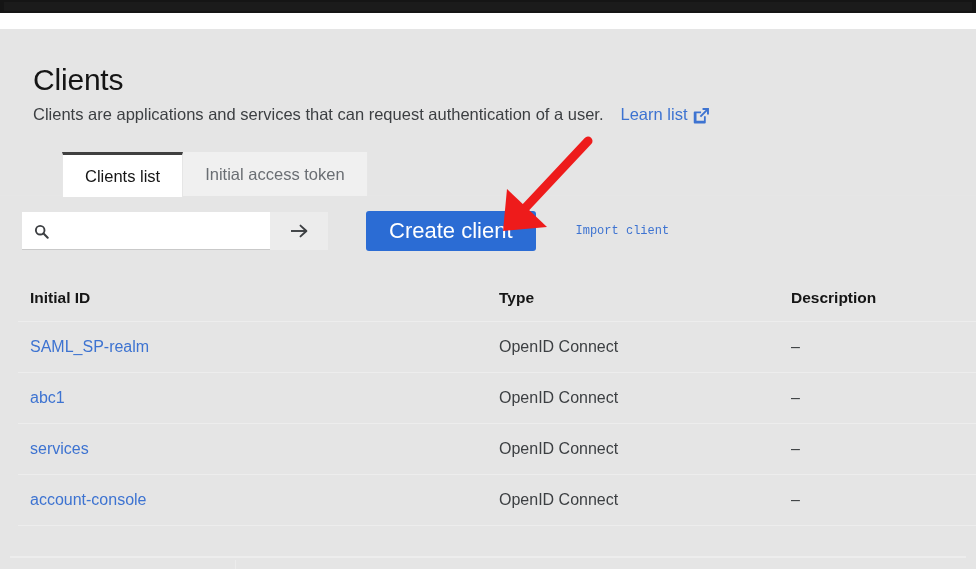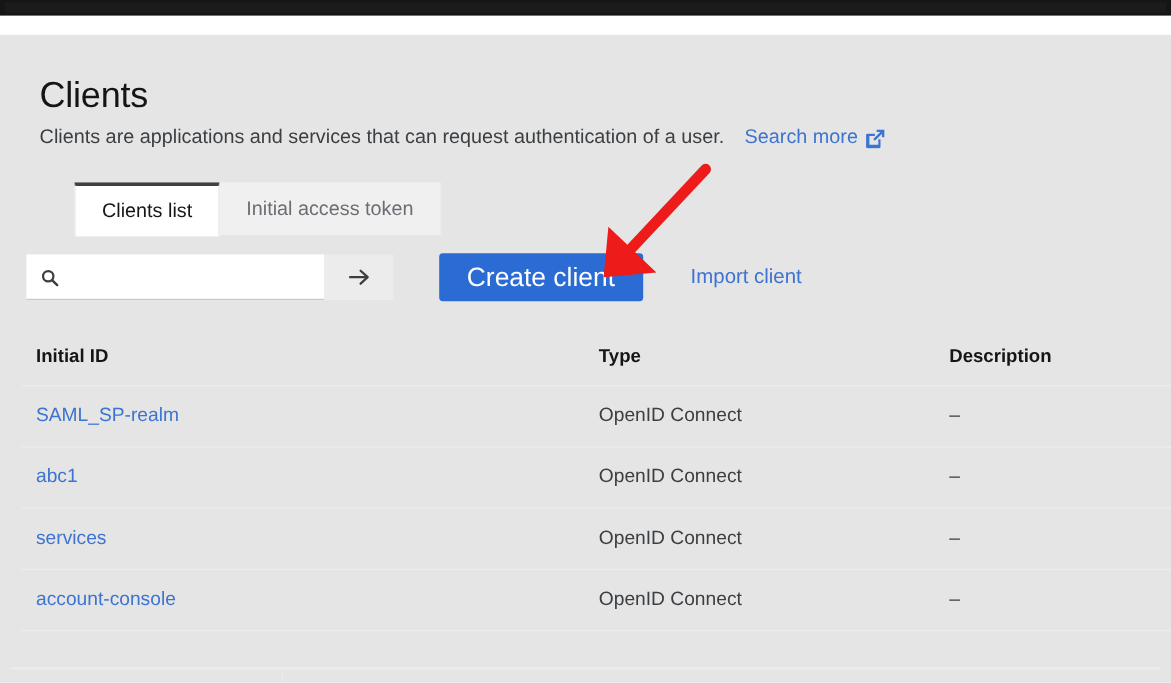--- a/index.html
+++ b/index.html
@@ -202,22 +202,22 @@
     font-family: Liberation Sans, sans-serif;
     font-size: 22px;
     cursor: pointer;
     white-space: nowrap;
   }
   .btn-link {
     margin-left: 40px;
     background: transparent;
     border: 0;
     color: #3d73d1;
-    font-family: Liberation Sans, sans-serif;
-    font-size: 17px;
+    font-family: Liberation Mono, monospace;
+    font-size: 12px;
     cursor: pointer;
     padding: 0;
     white-space: nowrap;
   }
 
   
   .table {
     width: 936px;
     margin: 14px 0 0 18px;
     border-collapse: collapse;
@@ -292,21 +292,21 @@
 </div>
 <div class="corner-tint"></div>
 
 <div class="page">
 
   <div class="page-header">
     <h1 class="page-title">Clients</h1>
     <div class="page-subline">
       <span class="subtitle-text">Clients are applications and services that can request authentication of a user.</span>
       <a class="learn-more" href="#">
-        <span>Search more</span>
+        <span>Learn list</span>
         <span class="ext-icon">
           <svg viewBox="0 0 16 16" width="17" height="17" aria-hidden="true">
             <path d="M1.6 4.2 h6.0 v1.7 H3.3 v7.0 h7.0 V8.6 h1.7 v6.0 a0.9 0.9 0 0 1 -0.9 0.9 H1.6
                      a0.9 0.9 0 0 1 -0.9 -0.9 V5.1 a0.9 0.9 0 0 1 0.9 -0.9 z" fill="#3d73d1"></path>
             <path d="M9.0 1.0 h6.0 v6.0 h-1.8 V4.1 L7.6 9.7 6.3 8.4 11.9 2.8 H9.0 z" fill="#3d73d1"></path>
           </svg>
         </span>
       </a>
     </div>
   </div>

